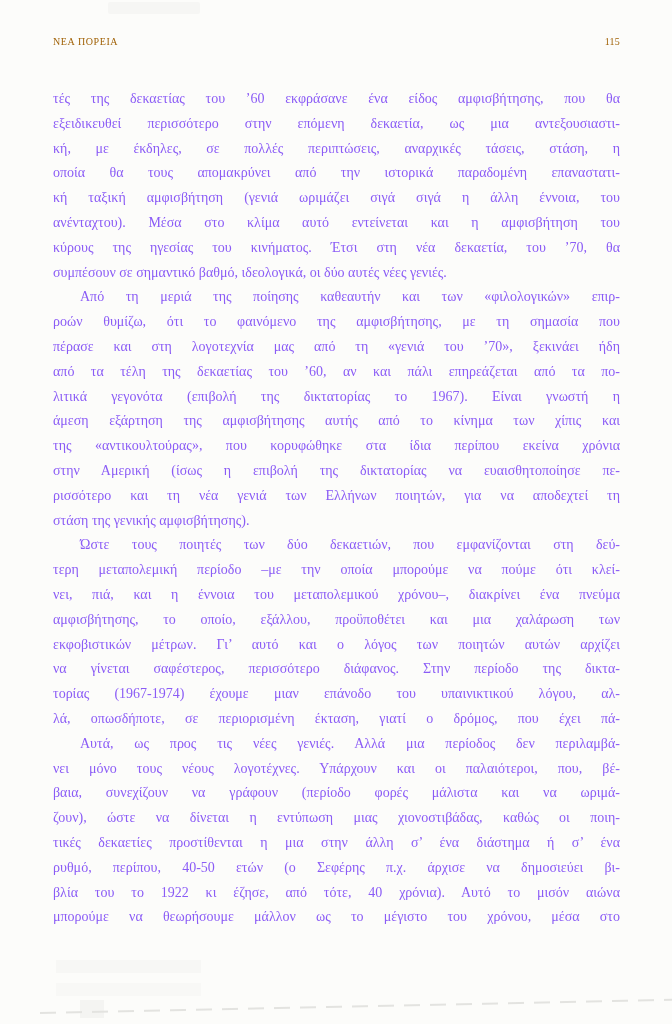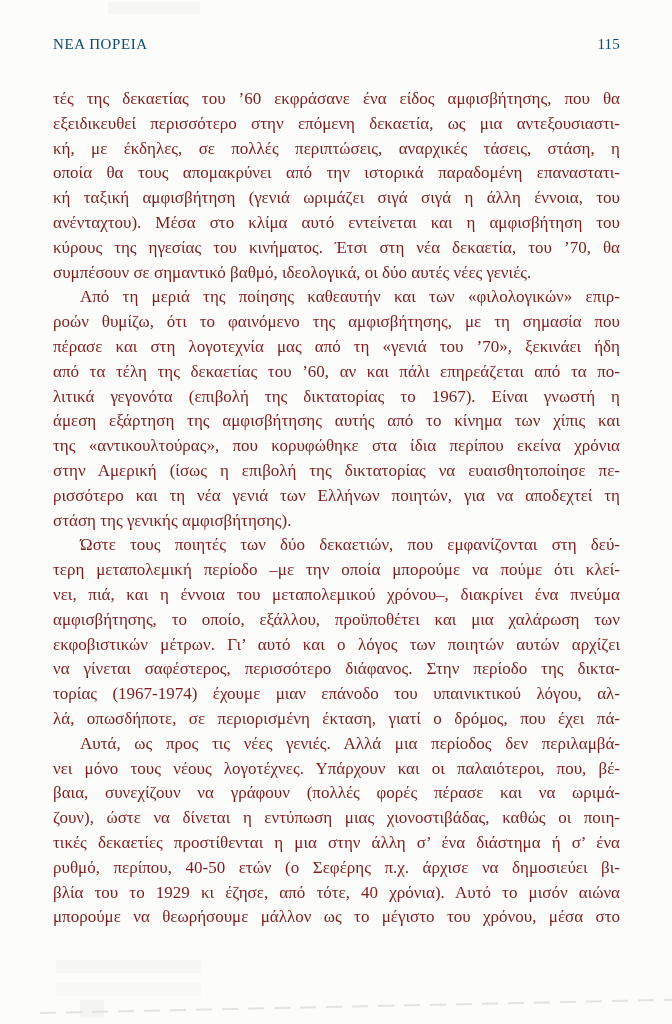--- a/index.html
+++ b/index.html
@@ -18,37 +18,37 @@
   }
   
   .header {
     position: absolute;
     top: 36px;
     left: 53px;
     width: 567px;
     display: flex;
     justify-content: space-between;
     align-items: baseline;
-    font-size: 15px;
+    font-size: 10px;
     letter-spacing: 0.6px;
-    color: #0c4a6e;
+    color: #a16207;
     font-family: Liberation Serif, serif;
   }
   .header .pageno {
     letter-spacing: 0.2px;
   }
   
   .body-text {
     position: absolute;
     top: 87px;
     left: 53px;
     width: 567px;
-    font-size: 17px;
+    font-size: 14px;
     line-height: 24.8px;
-    color: #7f1d1d;
+    color: #8b5cf6;
   }
   .paragraph { margin: 0; }
   .paragraph.indent .line:first-child { text-indent: 27px; }
   .line {
     text-align: justify;
     text-align-last: justify;
     white-space: normal;
   }
   .line.line-end {
     text-align-last: left;
@@ -120,25 +120,25 @@
         <div class="line">νει, πιά, και η έννοια του μεταπολεμικού χρόνου–, διακρίνει ένα πνεύμα</div>
         <div class="line">αμφισβήτησης, το οποίο, εξάλλου, προϋποθέτει και μια χαλάρωση των</div>
         <div class="line">εκφοβιστικών μέτρων. Γι’ αυτό και ο λόγος των ποιητών αυτών αρχίζει</div>
         <div class="line">να γίνεται σαφέστερος, περισσότερο διάφανος. Στην περίοδο της δικτα-</div>
         <div class="line">τορίας (1967-1974) έχουμε μιαν επάνοδο του υπαινικτικού λόγου, αλ-</div>
         <div class="line">λά, οπωσδήποτε, σε περιορισμένη έκταση, γιατί ο δρόμος, που έχει πά-</div>
       </div>
       <div class="paragraph indent">
         <div class="line">Αυτά, ως προς τις νέες γενιές. Αλλά μια περίοδος δεν περιλαμβά-</div>
         <div class="line">νει μόνο τους νέους λογοτέχνες. Υπάρχουν και οι παλαιότεροι, που, βέ-</div>
-        <div class="line">βαια, συνεχίζουν να γράφουν (πολλές φορές πέρασε και να ωριμά-</div>
+        <div class="line">βαια, συνεχίζουν να γράφουν (περίοδο φορές μάλιστα και να ωριμά-</div>
         <div class="line">ζουν), ώστε να δίνεται η εντύπωση μιας χιονοστιβάδας, καθώς οι ποιη-</div>
         <div class="line">τικές δεκαετίες προστίθενται η μια στην άλλη σ’ ένα διάστημα ή σ’ ένα</div>
         <div class="line">ρυθμό, περίπου, 40-50 ετών (ο Σεφέρης π.χ. άρχισε να δημοσιεύει βι-</div>
-        <div class="line">βλία του το 1929 κι έζησε, από τότε, 40 χρόνια). Αυτό το μισόν αιώνα</div>
+        <div class="line">βλία του το 1922 κι έζησε, από τότε, 40 χρόνια). Αυτό το μισόν αιώνα</div>
         <div class="line">μπορούμε να θεωρήσουμε μάλλον ως το μέγιστο του χρόνου, μέσα στο</div>
       </div>
     </div>
 
   <div class="artifact artifact-top"></div>
   <div class="artifact artifact-bottom-left-1"></div>
   <div class="artifact artifact-bottom-left-2"></div>
   <div class="artifact artifact-smudge"></div>
   <div class="artifact artifact-bottom-line"></div>
 

